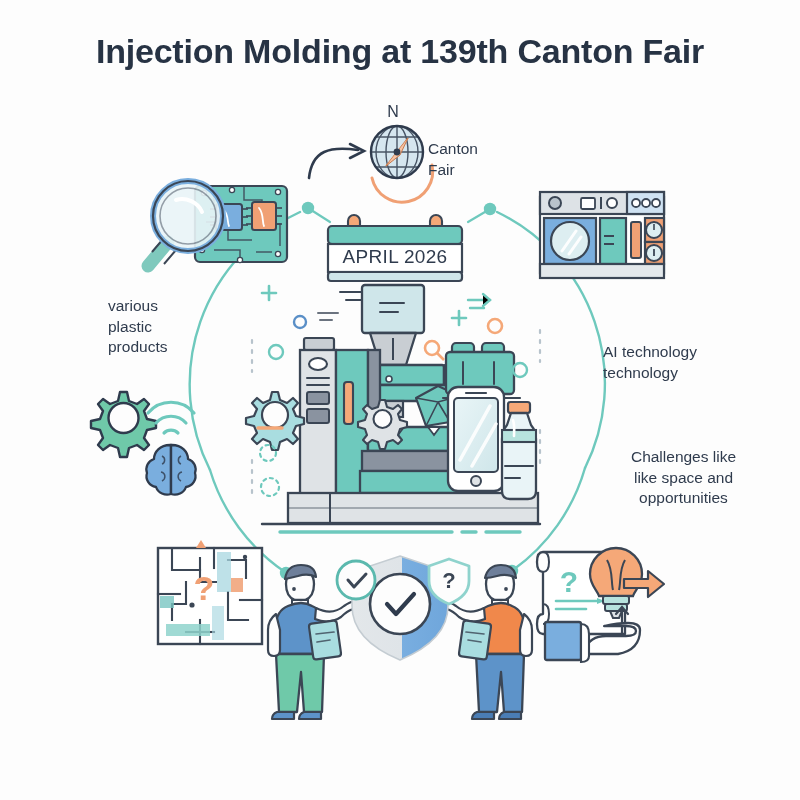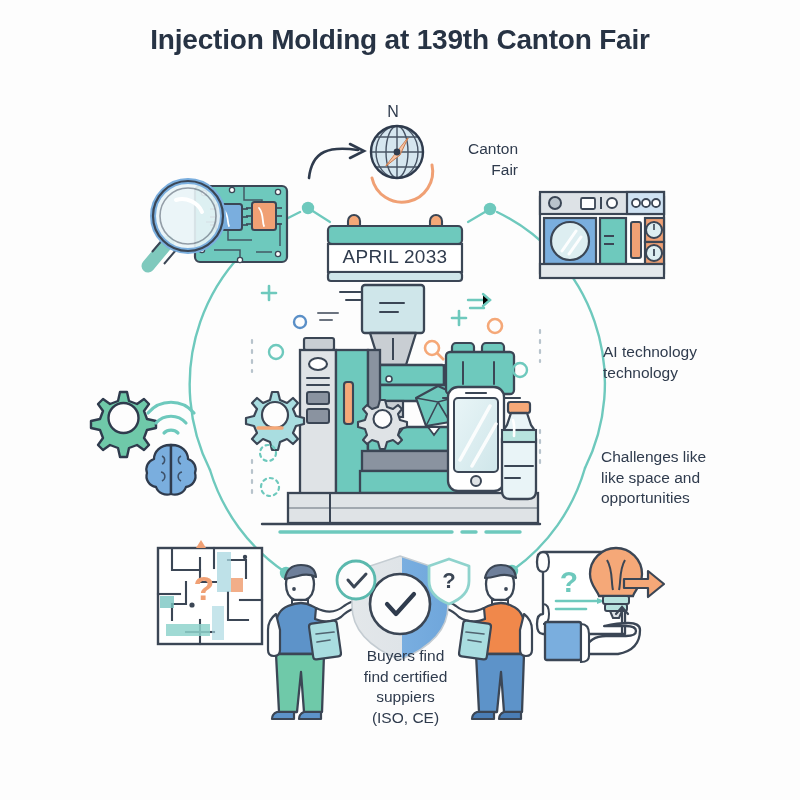--- a/index.html
+++ b/index.html
@@ -5,34 +5,34 @@
   html,body{margin:0;padding:0;}
   body{
     width:800px;height:800px;
     background:#fdfdfd;
     font-family:"Liberation Sans", sans-serif;
     overflow:hidden;
     position:relative;
   }
   #stage{position:absolute;inset:0;width:800px;height:800px;}
   .title{
-    position:absolute;top:24px;left:0;width:800px;text-align:center;
-    font-size:28px;font-weight:bold;color:#273344;letter-spacing:-0.2px;
+    position:absolute;top:32px;left:0;width:800px;text-align:center;
+    font-size:34px;font-weight:bold;color:#273344;letter-spacing:-0.2px;
   }
   .lbl{
     position:absolute;color:#2f3b4d;font-size:15.5px;line-height:1.33;
   }
   .lbl-left{text-align:left;}
   .lbl-right{text-align:left;}
   .lbl-center{text-align:center;}
   #lbl-plastic{left:108px;top:296px;width:130px;}
   #lbl-ai{left:603px;top:331px;width:160px;margin-top:11px;}
-  #lbl-challenge{left:601px;top:447px;width:165px;}
+  #lbl-challenge{left:601px;top:447px;width:165px;text-align:center;}
   #lbl-buyers{left:318px;top:646px;width:175px;}
-  #lbl-canton{left:428px;top:139px;width:90px;font-size:15.5px;line-height:1.35;text-align:right;}
+  #lbl-canton{left:428px;top:139px;width:90px;font-size:15.5px;line-height:1.35;}
   #lbl-north{left:378px;top:101px;width:30px;font-size:16px;text-align:center;color:#2f3b4d;}
   #lbl-april{
     position:absolute;left:335px;top:246px;width:120px;text-align:center;
     font-size:19px;color:#2f3b4d;letter-spacing:0.3px;
   }
   svg{display:block;}
 </style>
 </head>
 <body>
 
@@ -463,34 +463,33 @@
       <g>
         <path d="M449,559 l20,7 l0,15 q 0,15 -20,23 q -20,-8 -20,-23 l0,-15 Z" fill="#fdfdfd" stroke="#8fd3cd" stroke-width="2.8" stroke-linejoin="round"></path>
         <text x="449" y="588" font-family="Liberation Sans, sans-serif" font-size="22" font-weight="bold" fill="#3b4655" text-anchor="middle">?</text>
       </g>
     </g>
   </svg>
 
   <div class="lbl lbl-center" id="lbl-north">N</div>
   <div class="lbl lbl-right" id="lbl-canton"><span>Canton</span><br><span>Fair</span></div>
 
-  <div id="lbl-april">APRIL 2033</div>
-
+  <div id="lbl-april">APRIL 2026</div>
+
+  <div class="lbl lbl-left" id="lbl-plastic">
+    <span>various</span><br>
+    <span>plastic</span><br>
+    <span>products</span>
+  </div>
 
   <div class="lbl lbl-right" id="lbl-ai">
     <span>AI technology</span><br>
     <span>technology</span>
   </div>
 
   <div class="lbl lbl-right" id="lbl-challenge">
     <span>Challenges like</span><br>
     <span>like space and</span><br>
     <span>opportunities</span>
   </div>
 
-  <div class="lbl lbl-center" id="lbl-buyers">
-    <span>Buyers find</span><br>
-    <span>find certified</span><br>
-    <span>suppiers</span><br>
-    <span>(ISO, CE)</span>
-  </div>
 
 </div>
 
 </body></html>

